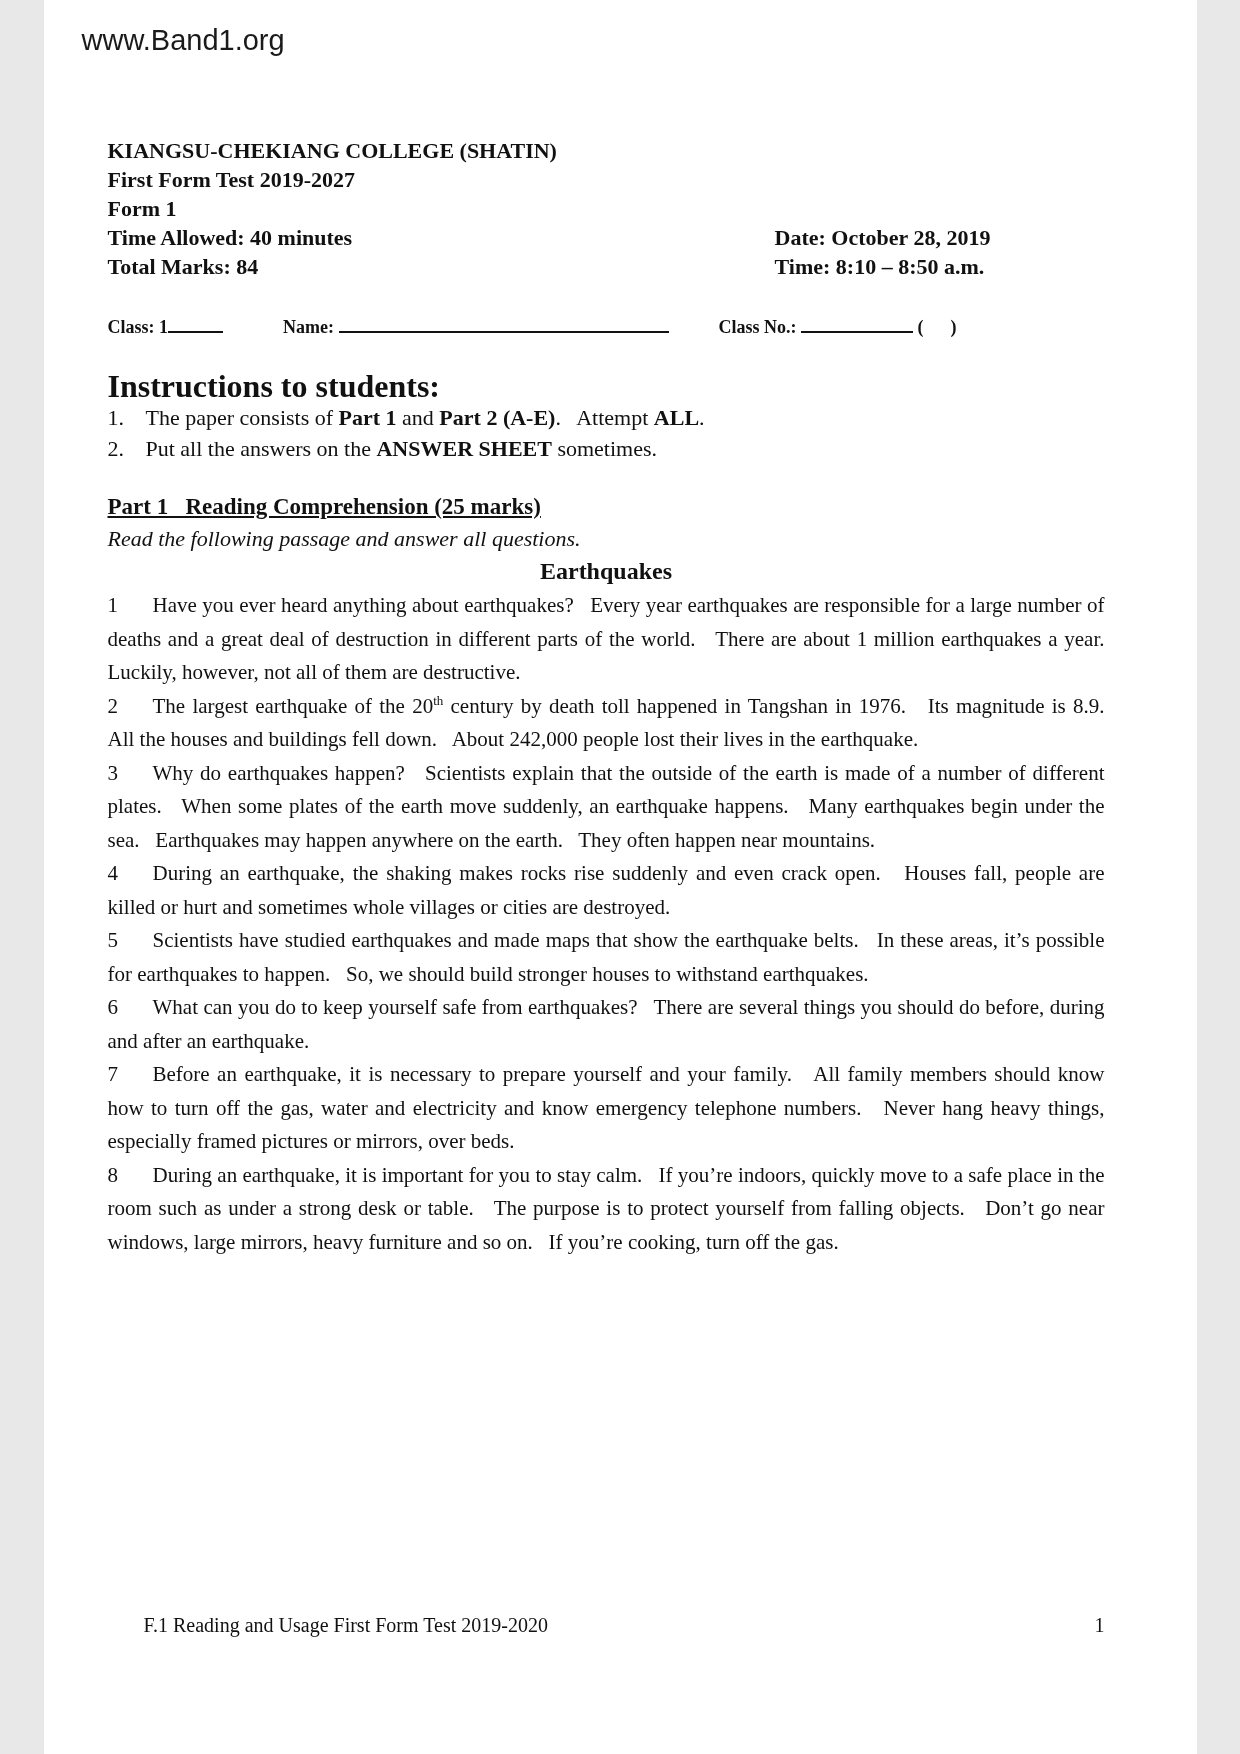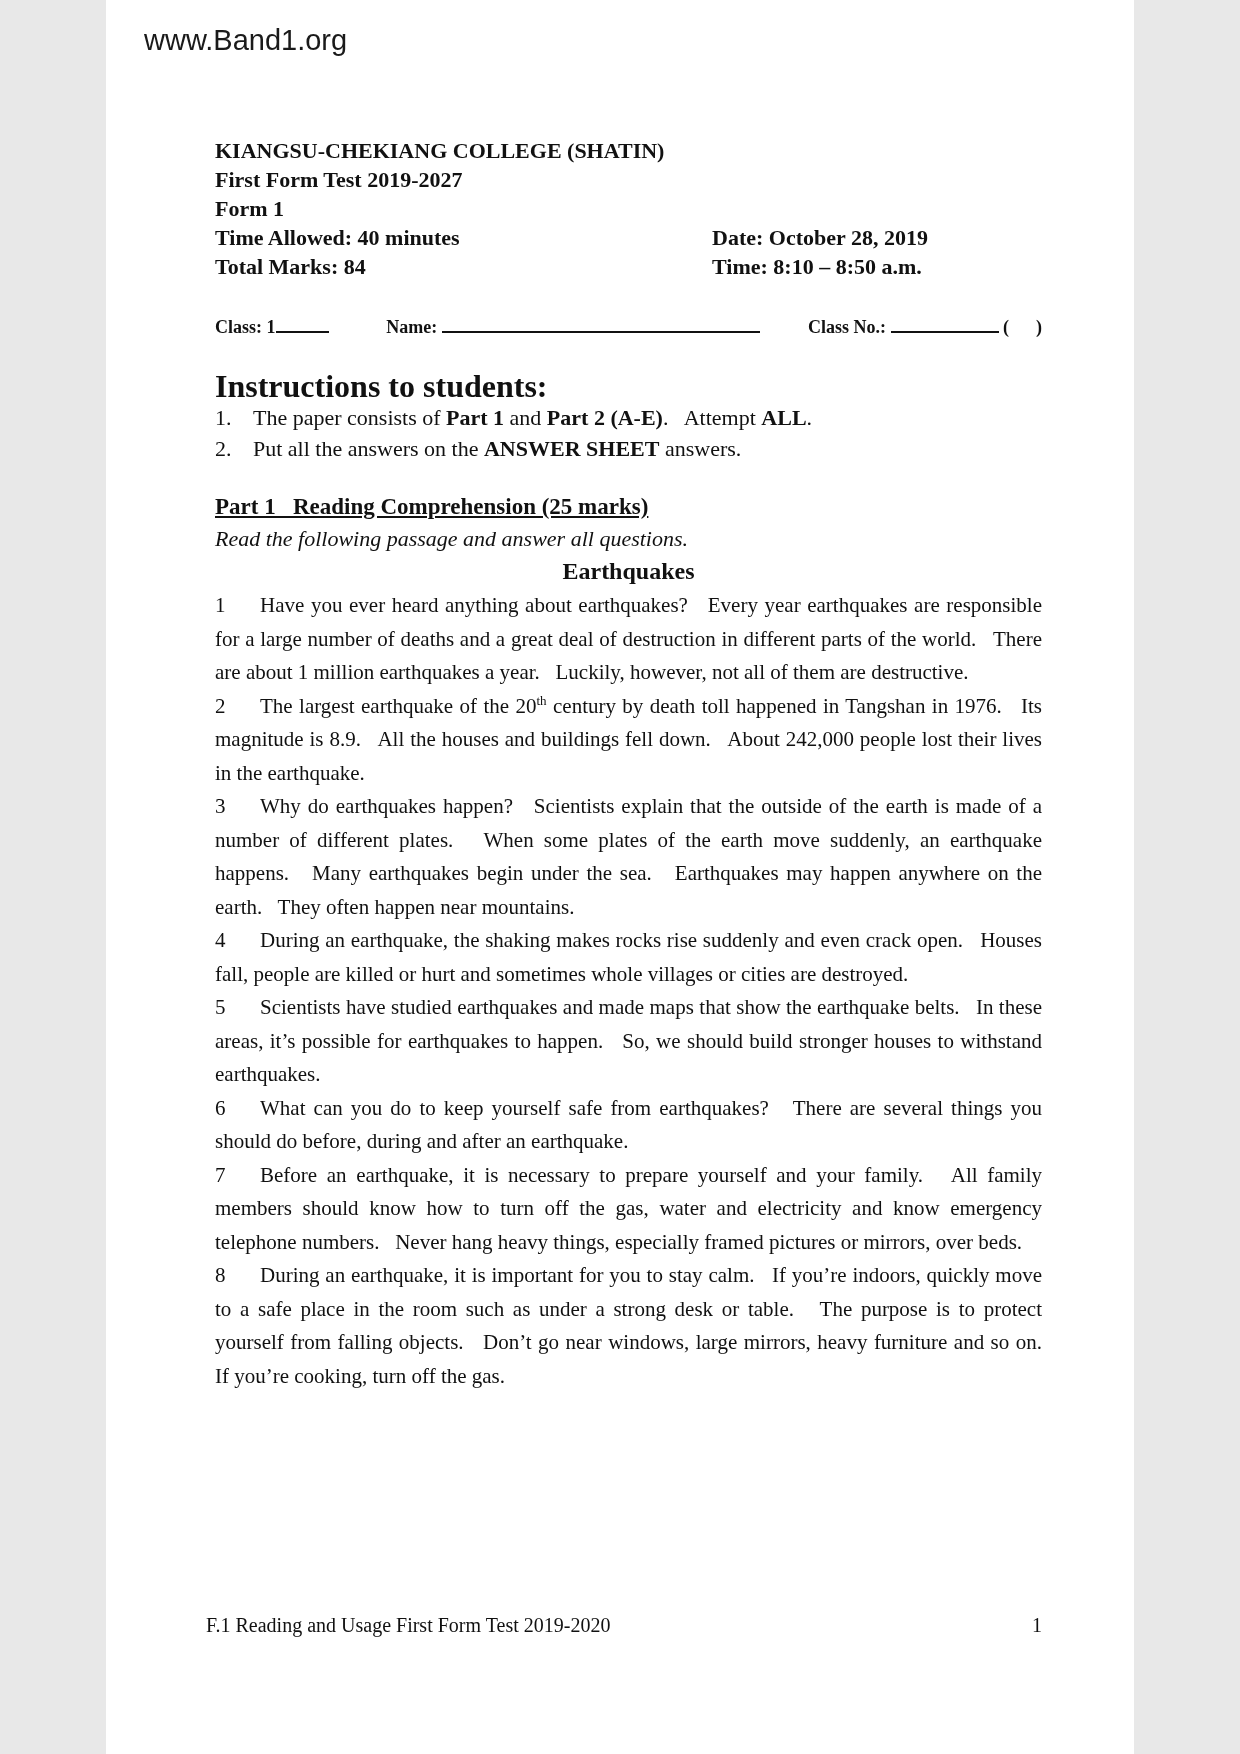--- a/index.html
+++ b/index.html
@@ -1,36 +1,36 @@
 <!DOCTYPE html>
 <html><head>
 <meta charset="utf-8">
 <style>
   * { margin: 0; padding: 0; box-sizing: border-box; }
   html, body { background: #e8e8e8; }
   .page {
     position: relative;
-    width: 1028px;
+    width: 1153px;
     height: 1754px;
     background: #ffffff;
     font-family: "Liberation Serif", serif;
     color: #111;
     overflow: hidden;
     margin: 0 auto;
   }
   .watermark {
     position: absolute;
     top: 24px;
     left: 38px;
     font-family: "Liberation Sans", sans-serif;
     font-size: 29px;
     color: #1a1a1a;
   }
   .content {
-    padding: 136px 92px 0 109px;
+    padding: 136px 92px 0 64px;
   }
   
   .hdr-line {
     font-size: 22px;
     font-weight: bold;
     line-height: 29px;
     white-space: pre-wrap;
   }
   .hdr-row {
     display: flex;
@@ -153,21 +153,21 @@
       </div>
     </div>
 
     <div class="student-row">
       <span>Class: 1</span><span class="blank blank-class"></span><span class="gap-a"></span><span>Name: </span><span class="blank blank-name"></span><span class="gap-b"></span><span>Class No.: </span><span class="blank blank-index"></span><span> (      )</span>
     </div>
 
     <div>
       <div class="instr-heading">Instructions to students:</div>
       <div class="instr-item"><span class="instr-num">1.</span><span>The paper consists of </span><span class="b">Part 1</span><span> and </span><span class="b">Part 2 (A-E)</span><span>.   Attempt </span><span class="b">ALL</span><span>.</span></div>
-      <div class="instr-item"><span class="instr-num">2.</span><span>Put all the answers on the </span><span class="b">ANSWER SHEET</span><span> answers.</span></div>
+      <div class="instr-item"><span class="instr-num">2.</span><span>Put all the answers on the </span><span class="b">ANSWER SHEET</span><span> sometimes.</span></div>
     </div>
 
     <div>
       <div class="part-heading">Part 1   Reading Comprehension (25 marks)</div>
       <div class="part-sub">Read the following passage and answer all questions.</div>
       <div class="passage-title">Earthquakes</div>
 
       <div>
         <p class="para"><span class="pnum">1</span><span class="ptext">Have you ever heard anything about earthquakes?   Every year earthquakes are responsible for a large number of deaths and a great deal of destruction in different parts of the world.   There are about 1 million earthquakes a year.   Luckily, however, not all of them are destructive.</span></p>
         <p class="para"><span class="pnum">2</span><span class="ptext">The largest earthquake of the 20</span><span class="sup">th</span><span class="ptext"> century by death toll happened in Tangshan in 1976.   Its magnitude is 8.9.   All the houses and buildings fell down.   About 242,000 people lost their lives in the earthquake.</span></p>

